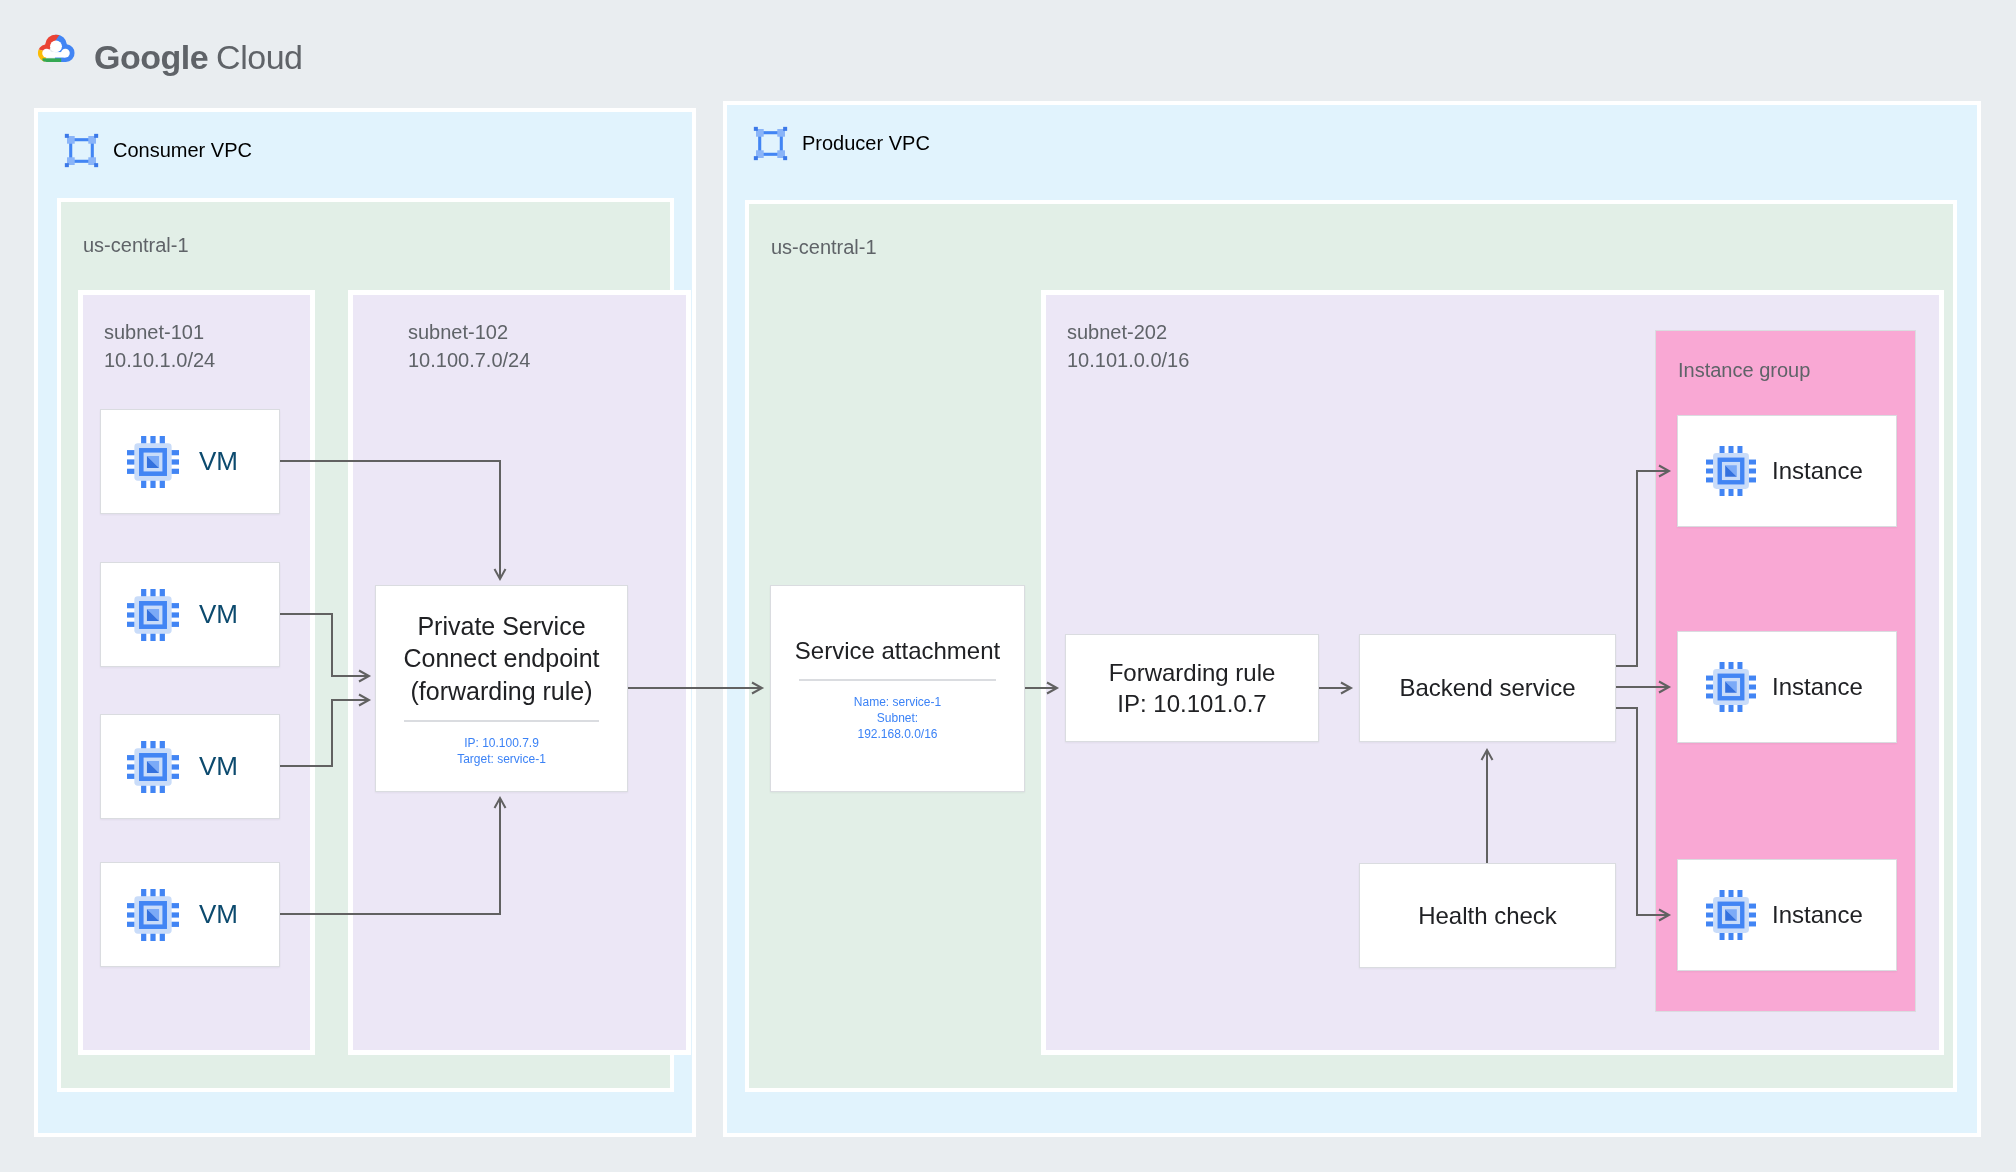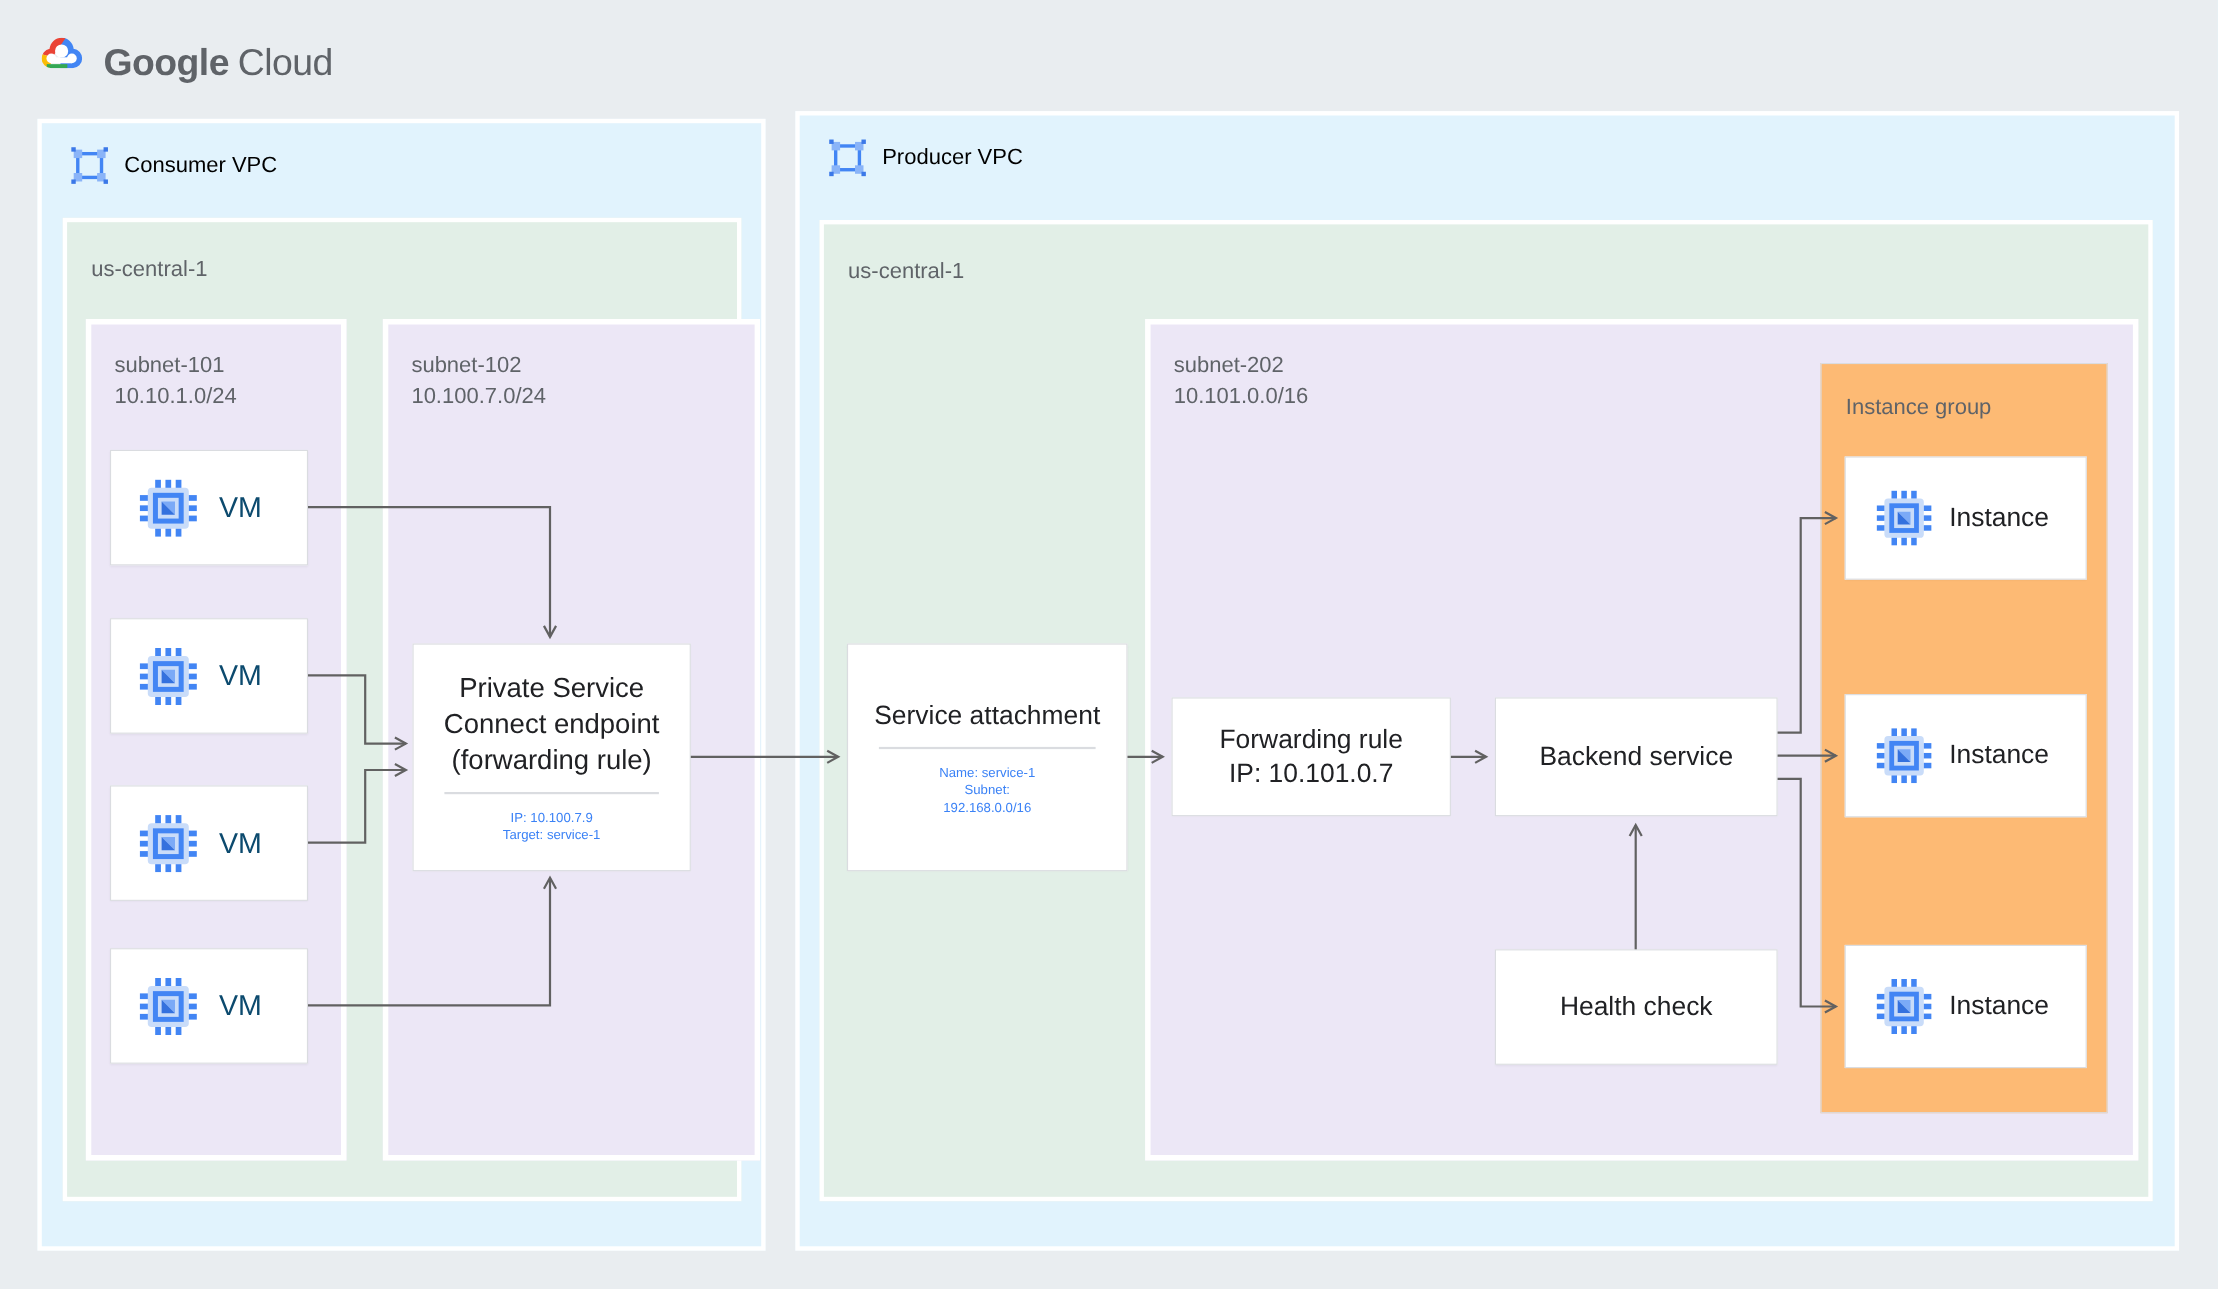--- a/index.html
+++ b/index.html
@@ -41,21 +41,21 @@
   }
   .node-title{font-size:24px;color:#202124;line-height:1.3;}
   .psc-title{font-size:25px;line-height:1.3;}
   .node-sub{font-size:12px;color:#3b82f6;line-height:1.35;}
   .divider{width:78%;height:2px;background:#dadce0;margin:13px 0;}
   .icon-row{flex-direction:row;justify-content:flex-start;gap:20px;padding-left:26px;}
   .vm-label{font-size:26px;color:#0c4a6e;}
   .instance-label{font-size:24px;color:#202124;}
   .group{
     position:absolute;box-sizing:border-box;
-    background:#fdba74;border:1.5px solid #dadce0;
+    background:#f9a8d4;border:1.5px solid #dadce0;
   }
   .group-label{padding:28px 0 0 22px;font-size:20px;color:#5f6368;}
   
   .edge-layer{position:absolute;left:0;top:0;width:2016px;height:1172px;pointer-events:none;}
   .edge-layer polyline{fill:none;stroke:#616161;stroke-width:2;}
   .chip{flex:0 0 auto;}
 </style>
 </head>
 <body>
 
@@ -140,21 +140,21 @@
     <div class="region-label">us-central-1</div>
   </div>
 
   <div class="zone subnet" style="left:78px;top:290px;width:237px;height:765px;">
     <div class="subnet-label">
       <div>subnet-101</div>
       <div>10.10.1.0/24</div>
     </div>
   </div>
 
-  <div class="zone subnet" style="left:348px;top:290px;width:343px;height:765px;">
+  <div class="zone subnet" style="left:348px;top:290px;width:343px;height:765px;padding-left:34px;">
     <div class="subnet-label">
       <div>subnet-102</div>
       <div>10.100.7.0/24</div>
     </div>
   </div>
 
   <div class="node icon-row" style="left:100px;top:409px;width:180px;height:105px;">
     <svg class="chip" width="52" height="52" viewBox="0 0 24 24">
         <use href="#compute-chip"></use>
       </svg>

